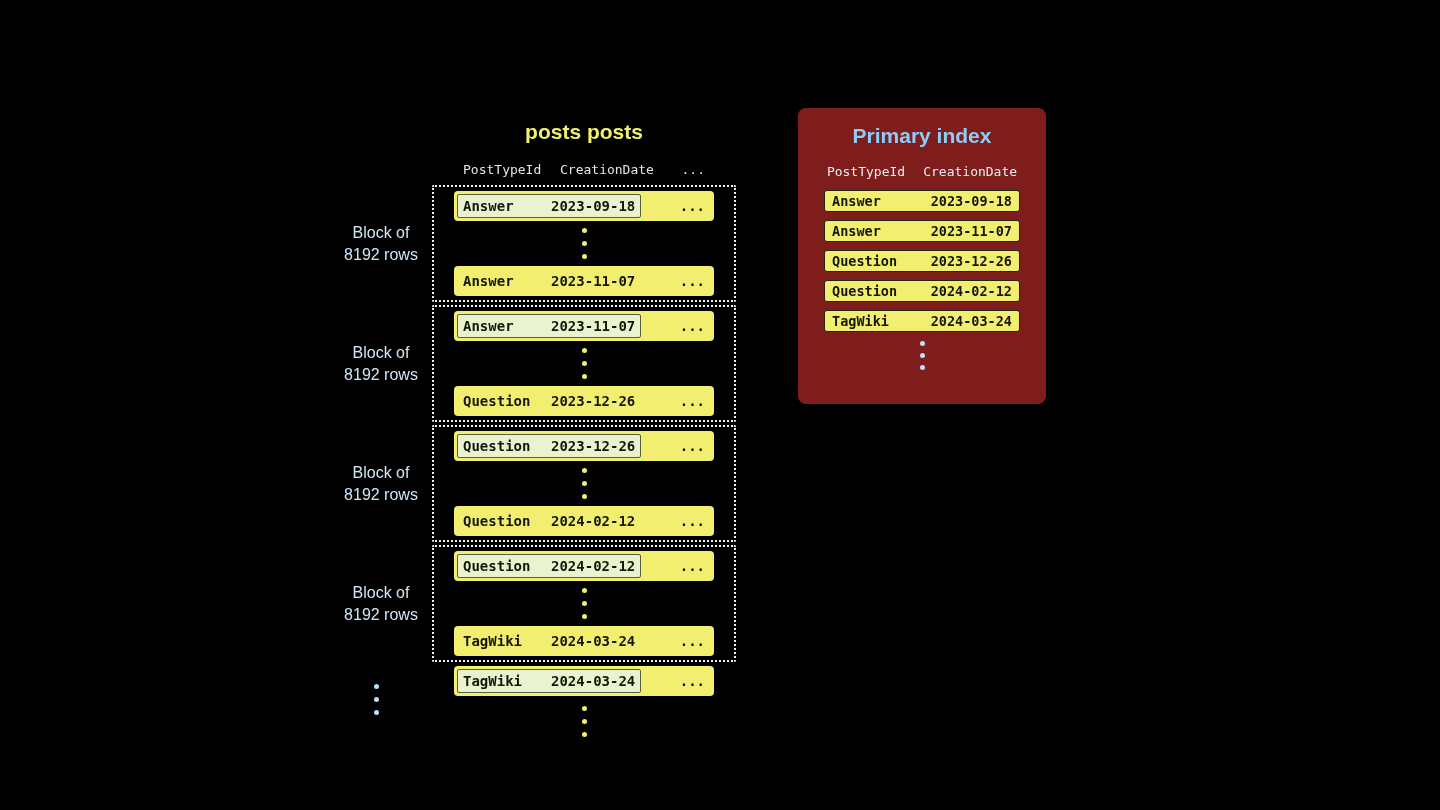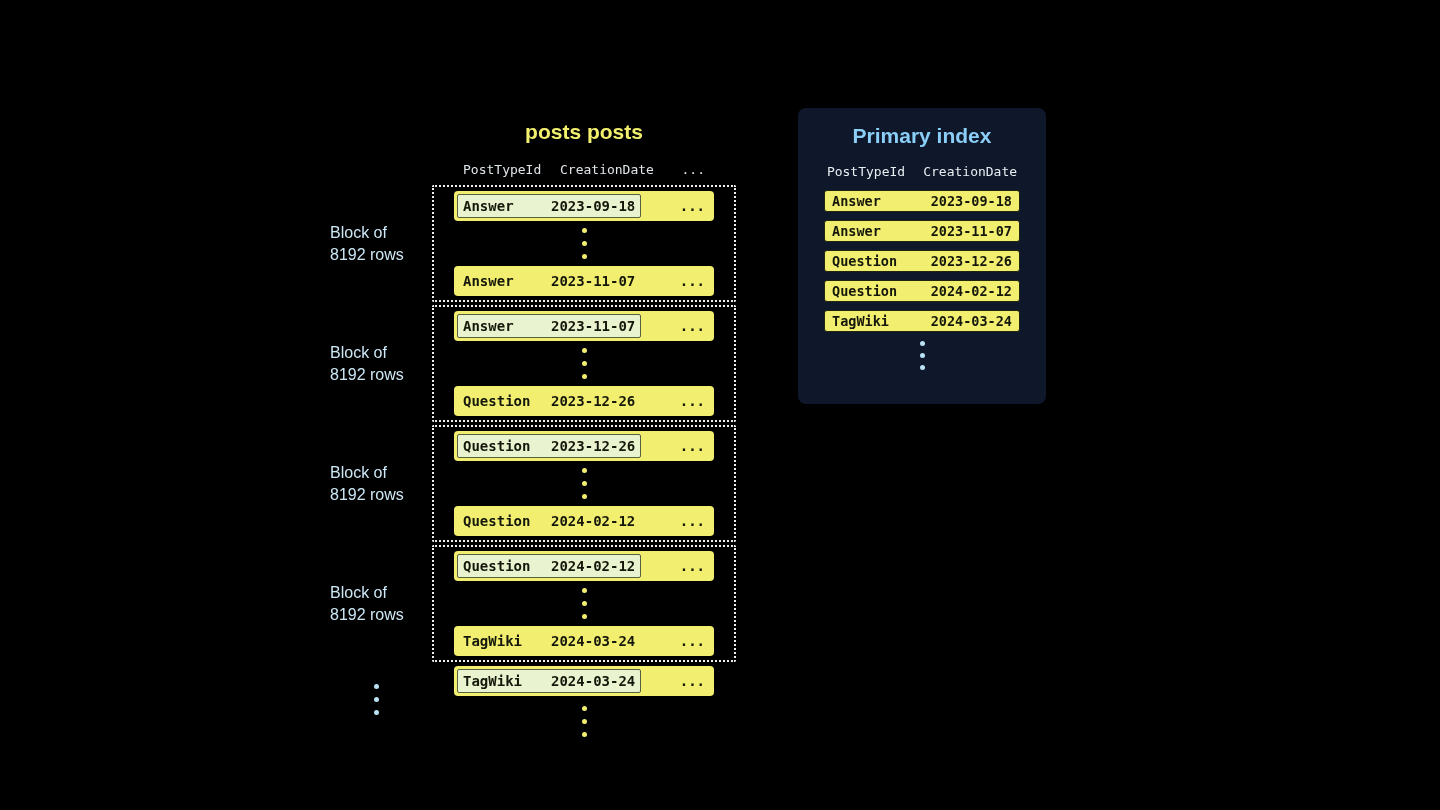--- a/index.html
+++ b/index.html
@@ -21,21 +21,21 @@
   .pt-header {
     margin-left: 124px; width: 260px; display: flex; align-items: center;
     color: #dfe6ea; font-family: "DejaVu Sans Mono", monospace;
     font-size: 13px; padding: 0 9px; margin-bottom: 8px;
   }
   .h-type { width: 97px; }
   .h-dots { margin-left: auto; }
 
   .block-row { display: flex; align-items: center; margin-bottom: 3px; }
   .block-label {
-    width: 102px; color: #cde7f5;
+    width: 102px; text-align: center; color: #cde7f5;
     font-size: 16px; line-height: 1.32;
   }
   .block {
     width: 304px; border: 2px dotted #efefef; border-radius: 2px;
     padding: 4px 20px; display: flex; flex-direction: column; align-items: center;
   }
 
   .yrow {
     width: 260px; height: 30px; background: #f2ef70; border-radius: 4px;
     display: flex; align-items: center; padding: 0 9px;
@@ -61,21 +61,21 @@
     align-items: center; gap: 8px; padding-top: 10px;
   }
   .left-dots {
     position: absolute; left: 374px; top: 684px;
     display: flex; flex-direction: column; gap: 8px;
   }
 
   
   .index-panel {
     position: absolute; left: 798px; top: 108px; width: 248px; height: 296px;
-    background: #0f172a; border-radius: 8px; padding: 16px 0;
+    background: #7f1d1d; border-radius: 8px; padding: 16px 0;
   }
   .idx-title {
     text-align: center; color: #8bcef8; font-size: 21px; font-weight: 700;
     margin-bottom: 16px;
   }
   .idx-header {
     display: flex; justify-content: center; gap: 18px; color: #e8eef2;
     font-family: "DejaVu Sans Mono", monospace; font-size: 13px; margin-bottom: 11px;
   }
   .ipill {

